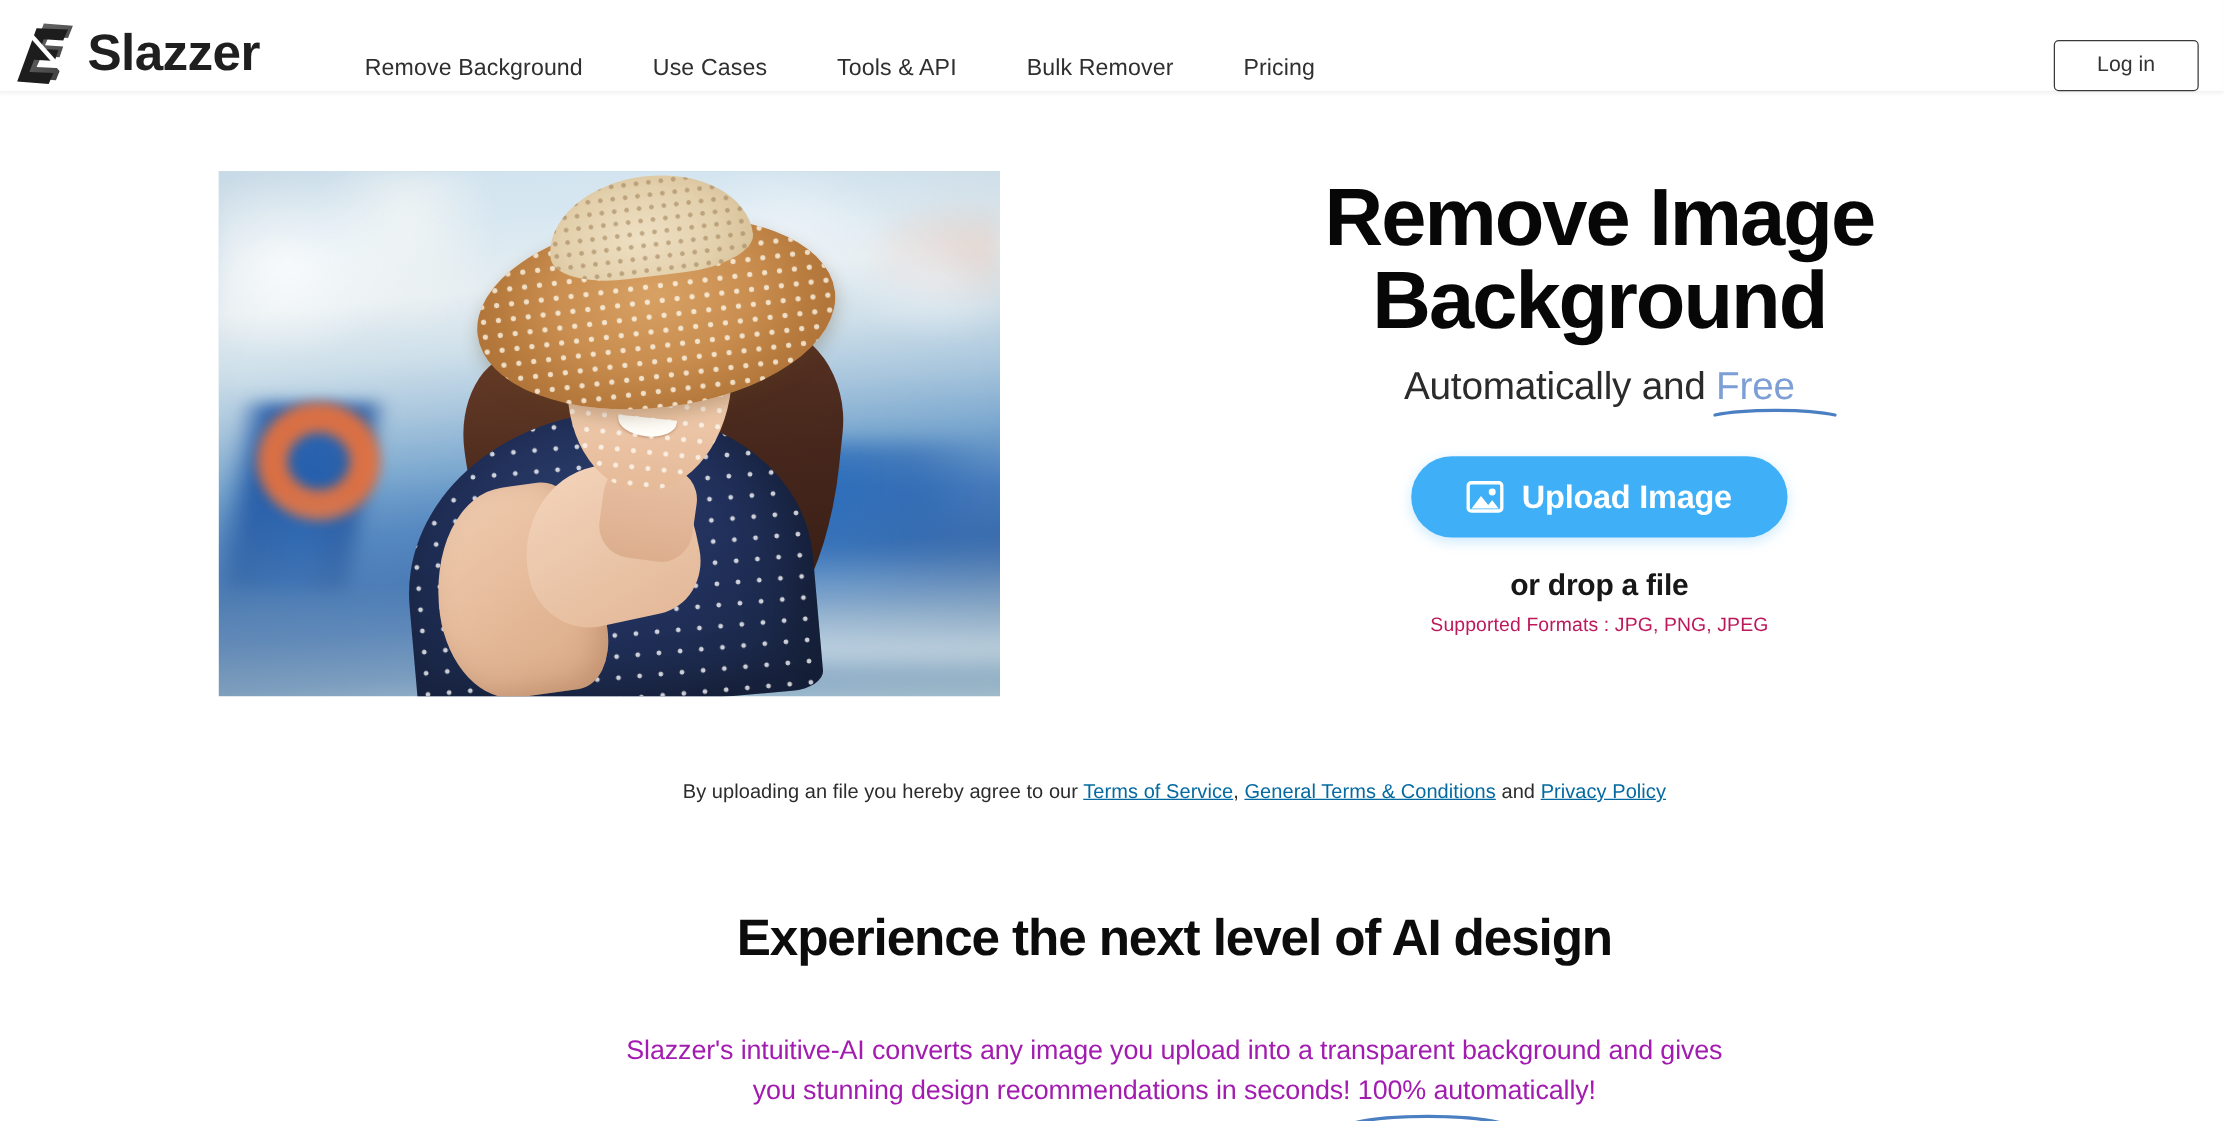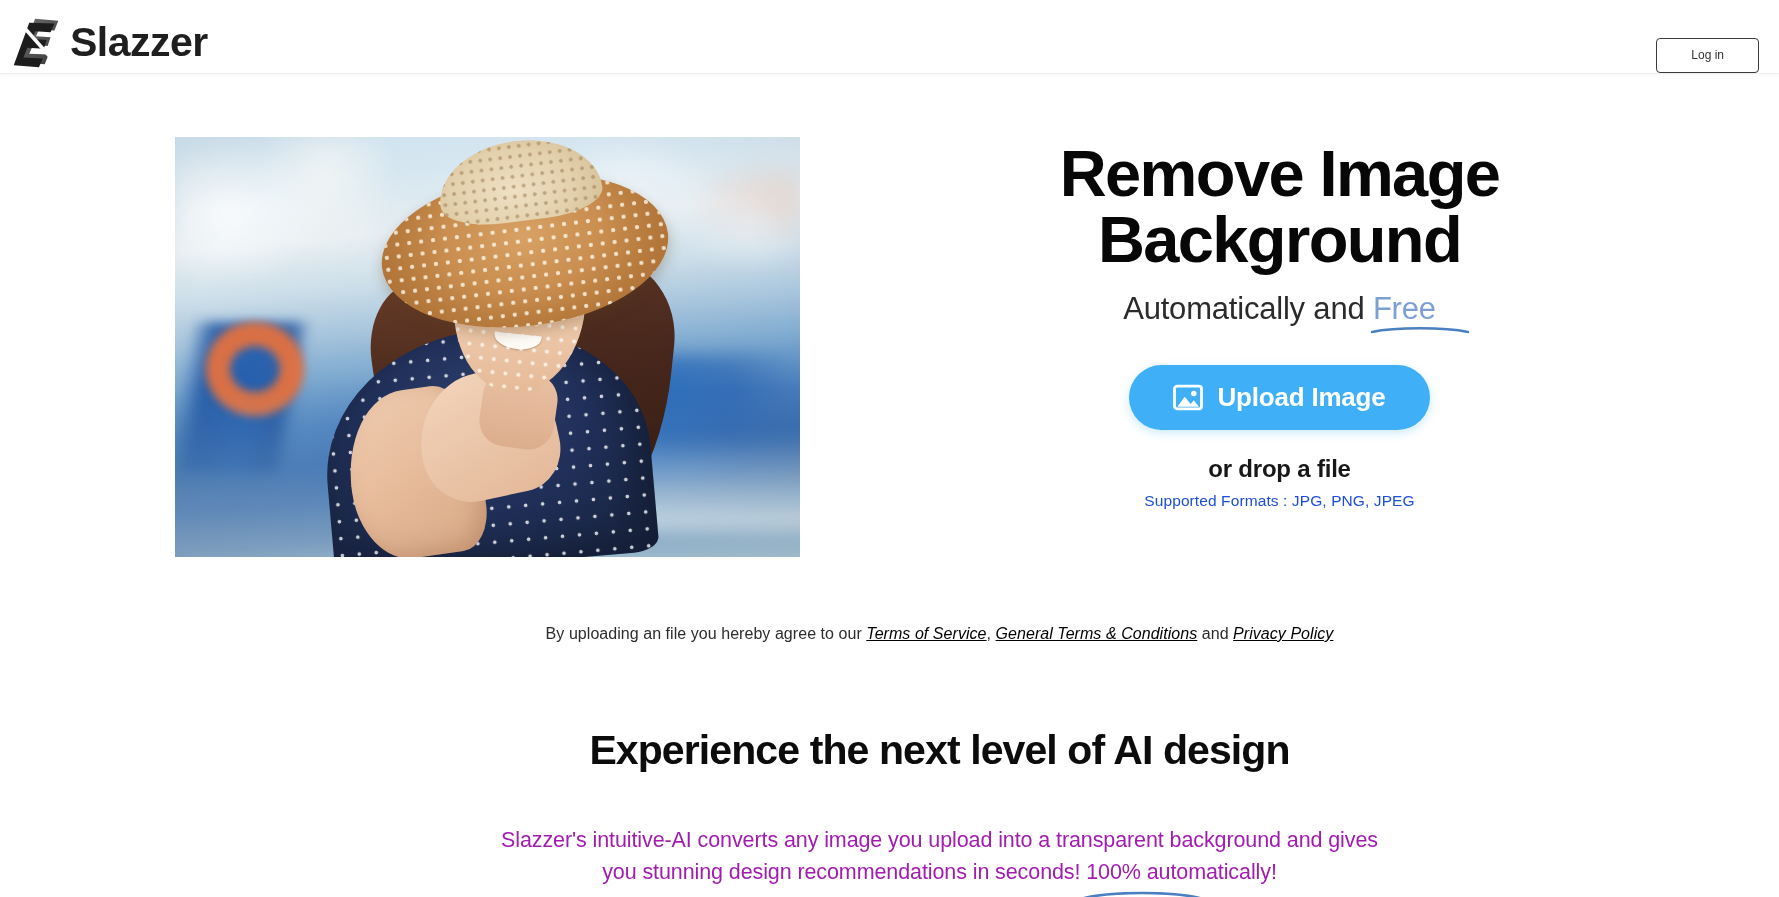--- a/index.html
+++ b/index.html
@@ -64,21 +64,21 @@
   }
 
   .header-actions {
     margin-left: auto;
     display: flex;
     align-items: center;
     gap: 18px;
     padding-right: 20px;
   }
   .btn-login {
-    font-size: 12px;
+    font-size: 17px;
     color: #333333;
     background: #ffffff;
     border: 1px solid #3a3a3a;
     border-radius: 4px;
     padding: 10px 34px;
     cursor: pointer;
     font-family: inherit;
     line-height: 1.1;
   }
   .btn-started {
@@ -358,38 +358,37 @@
   .drop-text {
     margin-top: 25px;
     font-size: 24px;
     font-weight: 700;
     color: #171717;
     letter-spacing: -0.2px;
   }
   .formats {
     margin-top: 9px;
     font-size: 15.5px;
-    color: #1d4ed8;
+    color: #be185d;
     letter-spacing: .1px;
   }
 
   
   .terms {
     margin-top: 68px;
     text-align: center;
     font-size: 16px;
     color: #2c2c2c;
     letter-spacing: .05px;
     padding-left: 100px;
   }
   .terms a {
-    color: #000000;
+    color: #0369a1;
     text-decoration: underline;
     cursor: pointer;
-    font-style: italic;
   }
 
   
   .section2 {
     margin-top: 84px;
     text-align: center;
     padding-left: 100px;
   }
   .sec2-title {
     font-size: 41px;
@@ -432,20 +431,27 @@
         </linearGradient>
       </defs>
       <path d="M30 8 L54 10 L50 20 L34 19 L31 26 L46 27 L43 36 L28 35 L24 44 L44 45 L40 55 L13 53 Z" fill="url(#lgA)"></path>
       <path d="M24 12 L50 13 L46 22 L30 21 L27 29 L42 30 L39 39 L22 38 L18 48 L38 49 L34 58 L8 56 Z" fill="#1d1d1d"></path>
       <path d="M3 2 L8 2 L60 61 L55 61 Z" fill="#ffffff"></path>
       <path d="M4 2 L7 2 L59 61 L56 61 Z" fill="#ffffff"></path>
     </svg>
     <span class="brand-name">Slazzer</span>
   </div>
 
+  <nav class="nav">
+    <span class="nav-item">Remove Background</span>
+    <span class="nav-item">Use Cases</span>
+    <span class="nav-item">Tools &amp; API</span>
+    <span class="nav-item">Bulk Remover</span>
+    <span class="nav-item">Pricing</span>
+  </nav>
 
   <div class="header-actions">
     <button class="btn-login">Log in</button>
   </div>
 </header>
 
 <section class="hero">
 
   <div class="hero-photo-wrap">
     <div class="ph ph-sky"></div>

